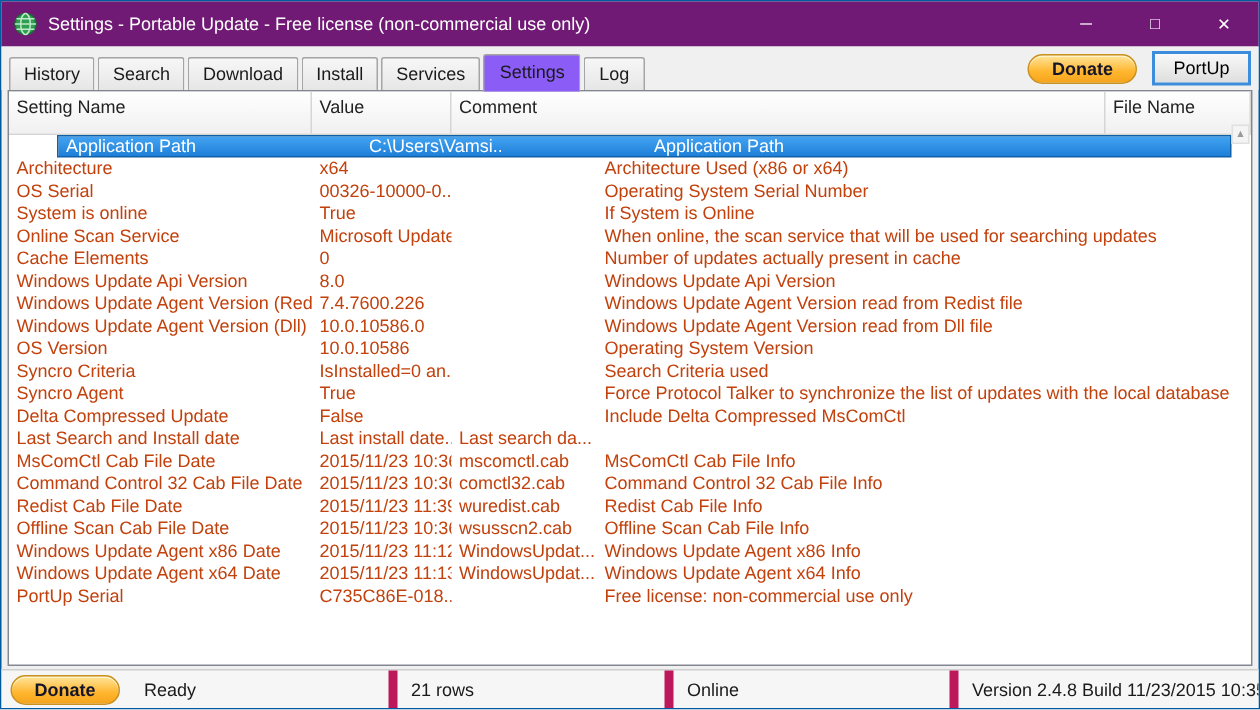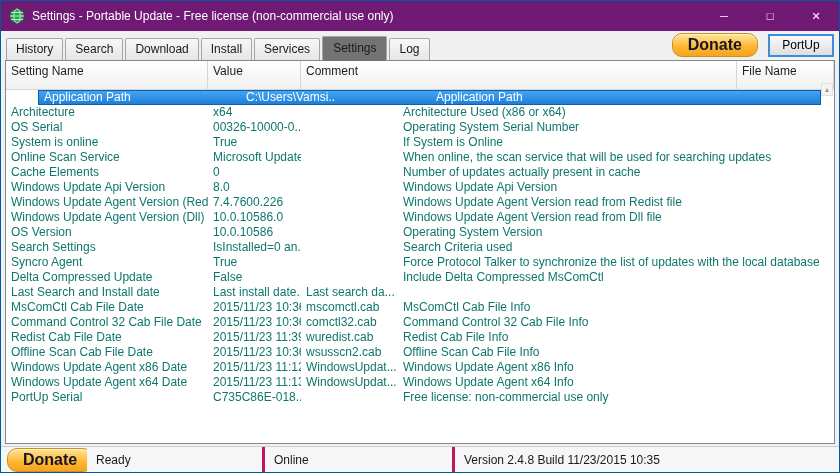--- a/index.html
+++ b/index.html
@@ -42,35 +42,35 @@
   .tab {
     font-size: 12px; color: #1a1a1a;
     padding: 3px 9px 4px 9px;
     border: 1px solid #a5a5a5; border-bottom: none;
     background: linear-gradient(#f7f7f7, #e6e6e6);
     margin-right: 2px; margin-bottom: 0;
     border-radius: 2px 2px 0 0;
     white-space: nowrap;
   }
   .tab.active {
-    background: #737373;
+    background: #8b5cf6;
     padding: 4px 10px 6px 10px;
     margin-bottom: -1px;
     position: relative; z-index: 2;
   }
   .tab-actions {
     margin-left: auto; display: flex; align-items: center;
     gap: 10px; padding-bottom: 3px;
   }
 
   
   .donate-btn {
     background: linear-gradient(#ffe49a, #ffb62e 60%, #f5a41c);
     border: 1px solid #c9911f; border-radius: 10px;
-    padding: 2px 15px; font-size: 16px; font-weight: bold;
+    padding: 2px 15px; font-size: 12px; font-weight: bold;
     color: #15152a; box-shadow: inset 0 1px 0 #fff3c8;
     white-space: nowrap; cursor: default;
   }
   .start-btn {
     width: 66px; height: 23px;
     border: 2px solid #3c8ddc;
     background: linear-gradient(#f9f9f9, #dedede);
     font-size: 12px; color: #000; text-align: center;
     line-height: 19px; cursor: default;
   }
@@ -93,21 +93,21 @@
     padding: 3px 0 0 5px;
     border-right: 1px solid #d5d5d5;
     white-space: nowrap; overflow: hidden;
     flex: none;
   }
   .hcell.c3 { flex: 1; }
   .c0 { width: 202px; } .c1 { width: 93px; } .c2 { width: 97px; }
   .table-body { flex: 1; overflow: hidden; padding-right: 13px; }
   .trow {
     display: flex; height: 15px; line-height: 15px;
-    font-size: 12px; color: #0f766e; cursor: default;
+    font-size: 12px; color: #c2410c; cursor: default;
   }
   .tcell {
     padding-left: 5px; white-space: nowrap; overflow: hidden;
     flex: none;
   }
   .tcell.c3 { flex: 1; }
   .trow.selected {
     background: linear-gradient(#44a4f2, #1e7fd9);
     border: 1px solid #1060a8;
     color: #fff; line-height: 13px; margin-left: 32px;
@@ -123,21 +123,21 @@
   
   .statusbar {
     height: 26px; flex: none;
     background: #f6f6f6; border-top: 1px solid #cfcfcf;
     display: flex; align-items: stretch;
     font-size: 12px; color: #1a1a1a;
   }
   .panel {
     display: flex; align-items: center;
     padding-left: 9px;
-    border-right: 3px solid #be185d;
+    border-right: 6px solid #be185d;
     white-space: nowrap; overflow: hidden;
   }
   .panel.donate-panel { width: 86px; padding-left: 6px; border-right: none; }
   .panel.status-panel { width: 178px; }
   .panel.rows-panel { width: 184px; }
   .panel.online-panel { width: 190px; }
   .panel.version-panel {
     flex: 1; border-right: none;
     justify-content: flex-start; padding-right: 8px;
   }
@@ -243,21 +243,21 @@
           <div class="tcell c2"></div>
           <div class="tcell c3">Windows Update Agent Version read from Dll file</div>
         </div>
         <div class="trow">
           <div class="tcell c0">OS Version</div>
           <div class="tcell c1">10.0.10586</div>
           <div class="tcell c2"></div>
           <div class="tcell c3">Operating System Version</div>
         </div>
         <div class="trow">
-          <div class="tcell c0">Search Settings</div>
+          <div class="tcell c0">Syncro Criteria</div>
           <div class="tcell c1">IsInstalled=0 an...</div>
           <div class="tcell c2"></div>
           <div class="tcell c3">Search Criteria used</div>
         </div>
         <div class="trow">
           <div class="tcell c0">Syncro Agent</div>
           <div class="tcell c1">True</div>
           <div class="tcell c2"></div>
           <div class="tcell c3">Force Protocol Talker to synchronize the list of updates with the local database</div>
         </div>
@@ -319,20 +319,23 @@
     <div class="scroll-up">▲</div>
   </div>
 
   <div class="statusbar">
     <div class="panel donate-panel">
       <span class="donate-btn">Donate</span>
     </div>
     <div class="panel status-panel">
       <span>Ready</span>
     </div>
+    <div class="panel rows-panel">
+      <span>21 rows</span>
+    </div>
     <div class="panel online-panel">
       <span>Online</span>
     </div>
     <div class="panel version-panel">
       <span>Version 2.4.8 Build 11/23/2015 10:35</span>
     </div>
   </div>
 
 </div>
 

